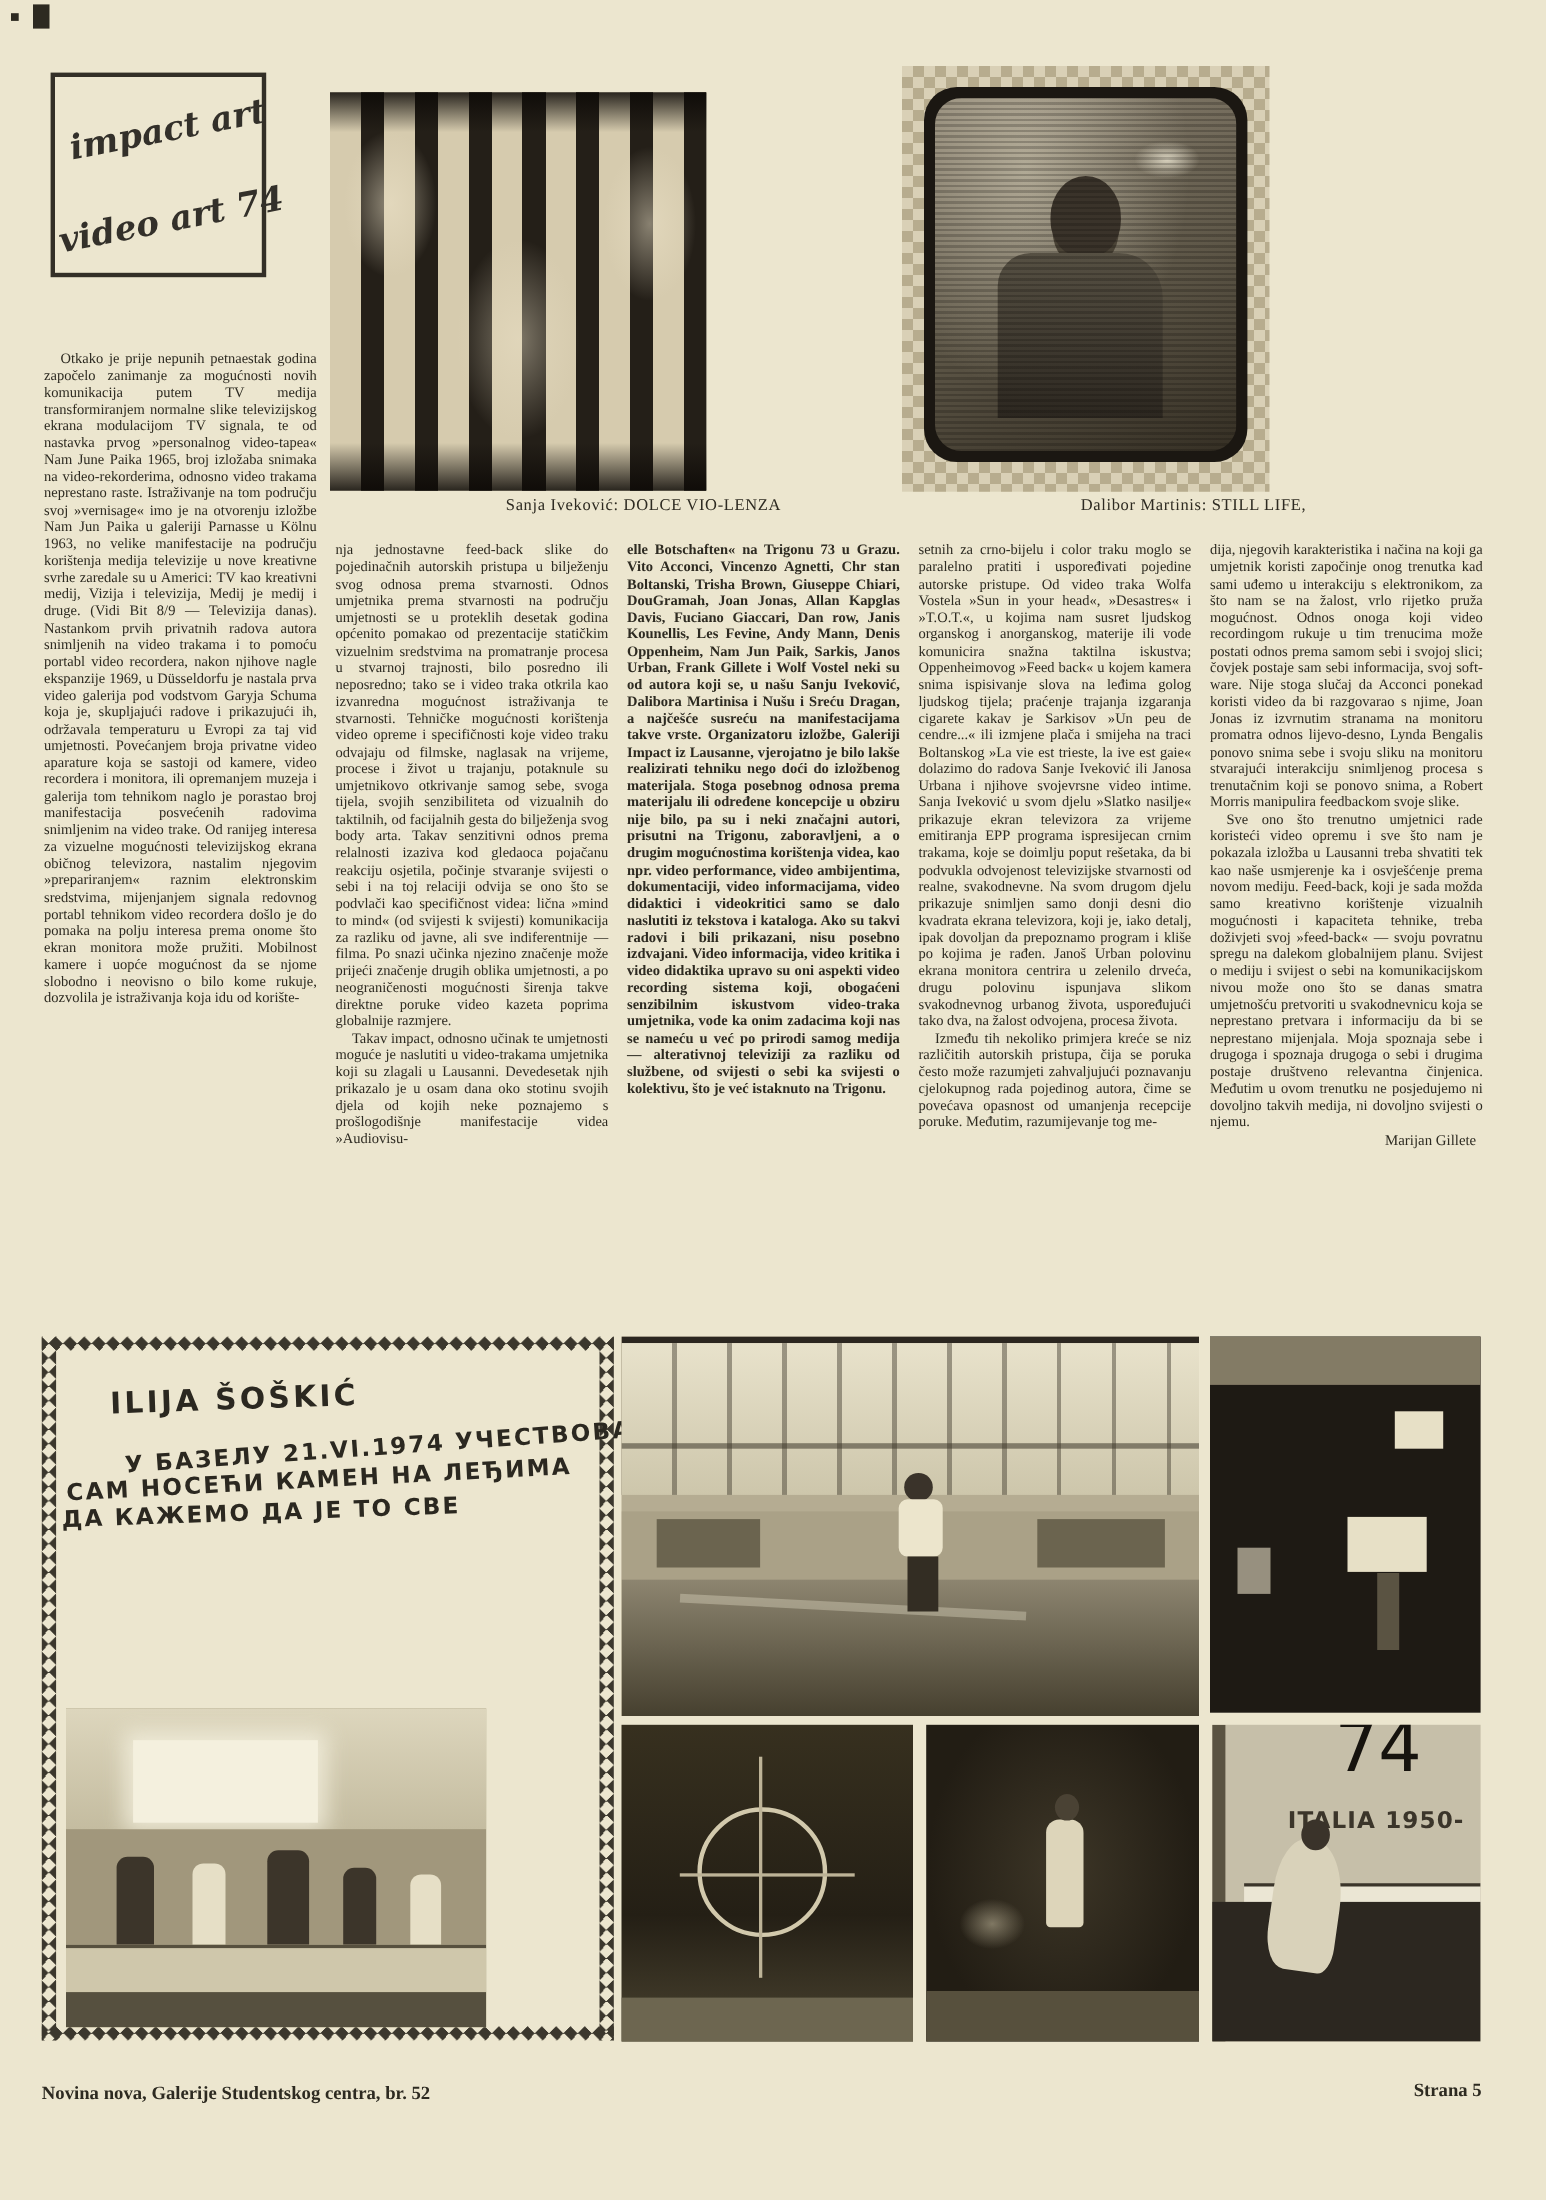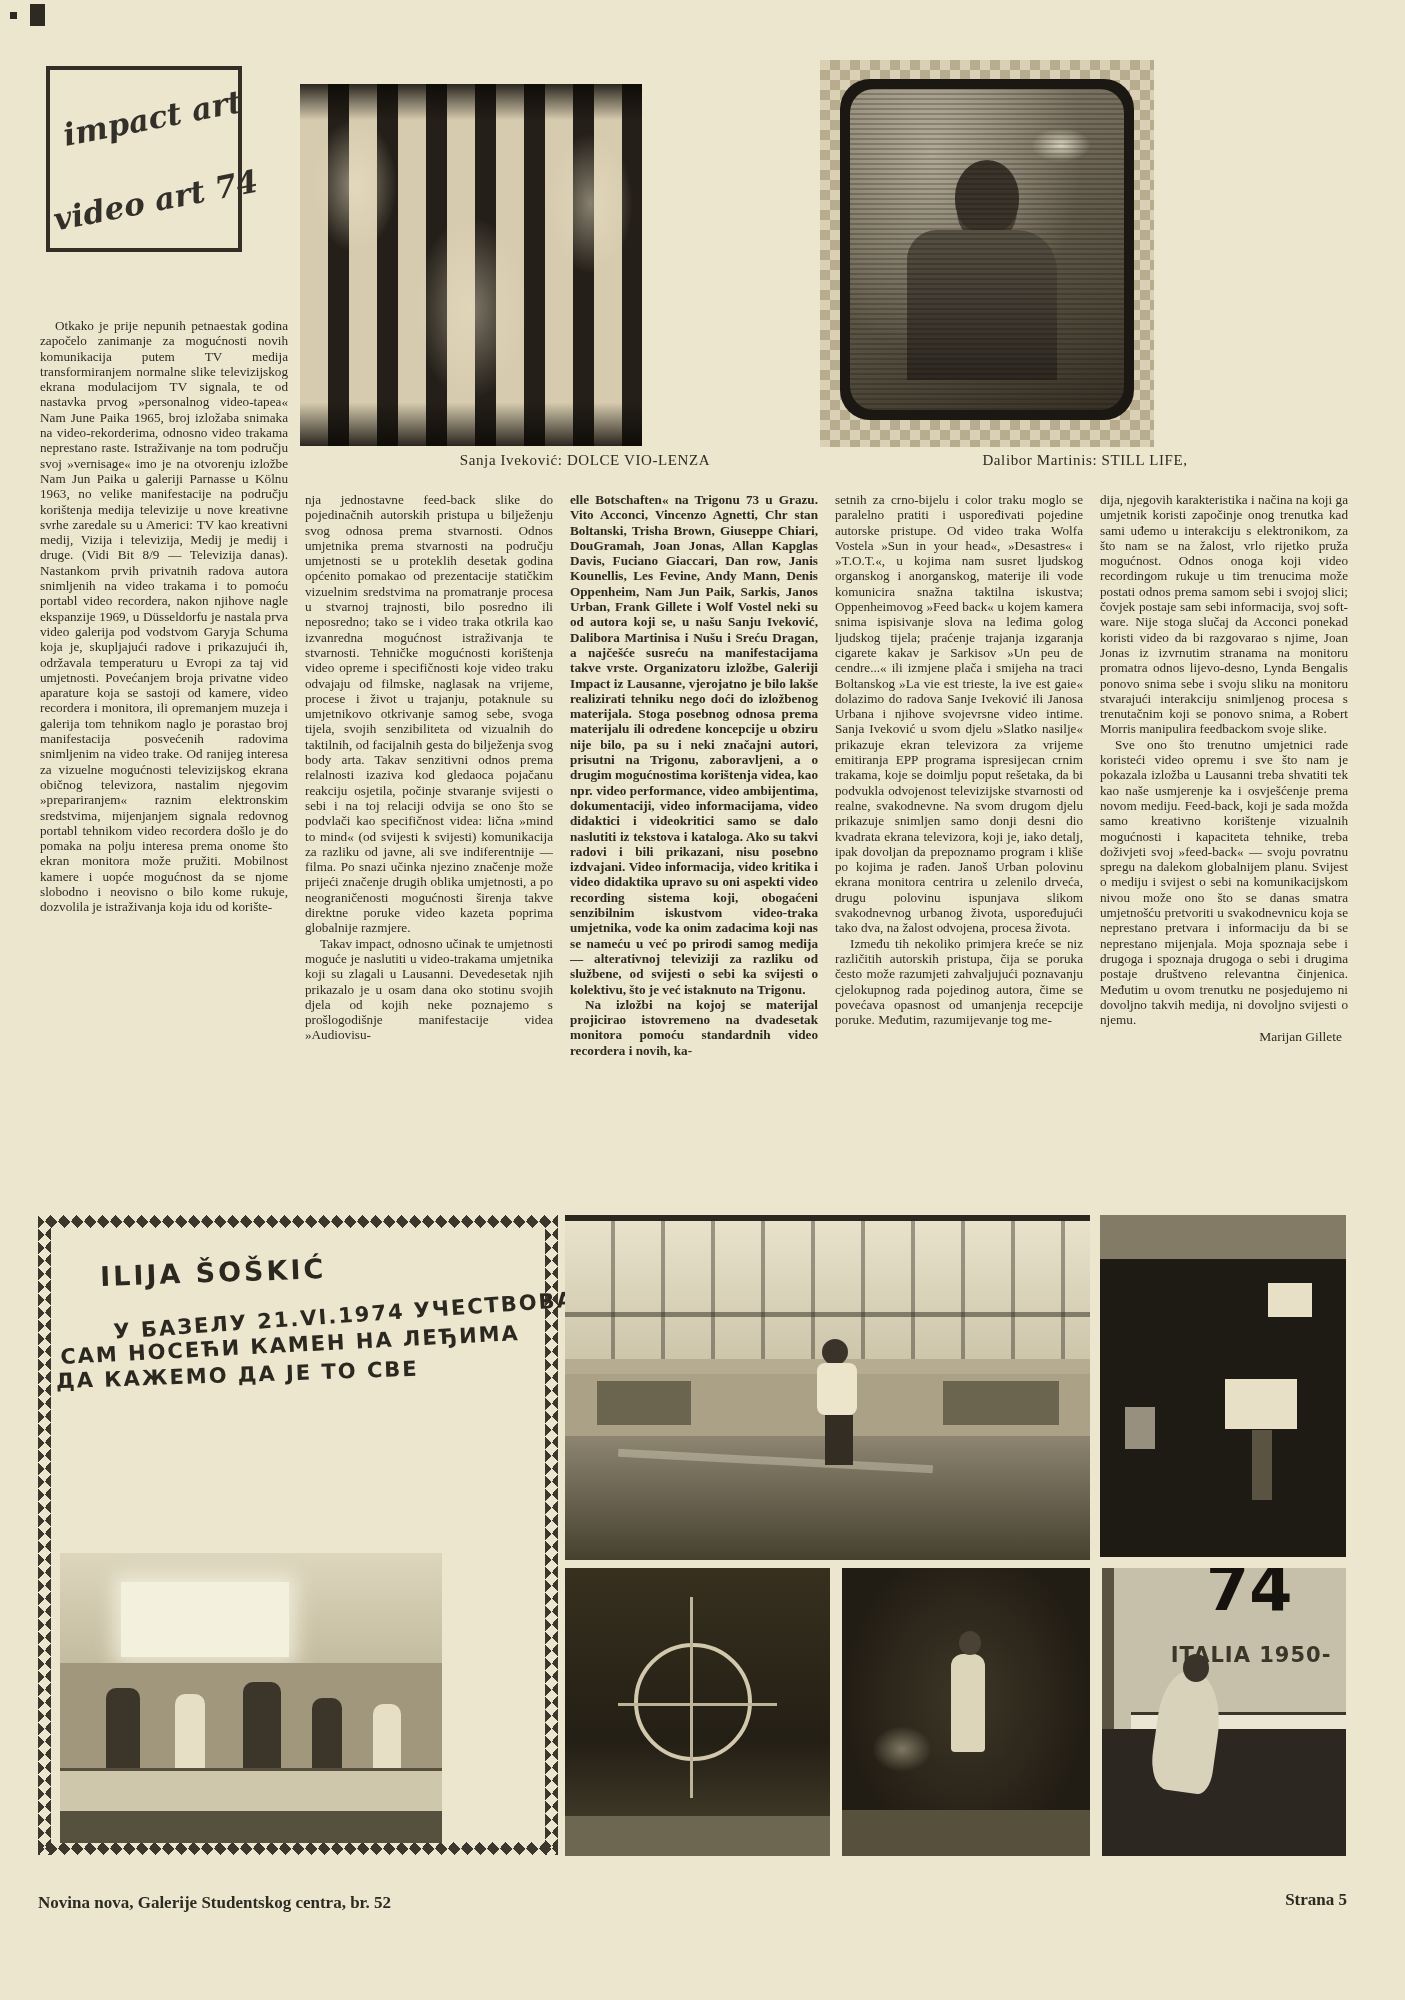--- a/index.html
+++ b/index.html
@@ -158,21 +158,21 @@
   .fg-body { left:44%; top:30%; width:34px; height:98px; background:#ddd5ba;
     border-radius:12px 12px 4px 4px; }
   .fg-head { left:47%; top:22%; width:22px; height:24px; border-radius:50%; background:#4a4234; }
   .fg-patch { left:12%; top:55%; width:60px; height:46px;
     background:radial-gradient(ellipse, rgba(210,200,170,.5), transparent 70%); }
   .fg-floor { left:0; bottom:0; width:100%; height:16%; background:#57503d; }
 
   
   .photo-italia { left:1102px; top:1568px; width:244px; height:288px; background:#c6bfa9; }
   .it-num { position:absolute; right:22%; top:-16px; font-family:"DejaVu Sans", sans-serif;
-    font-weight:700; font-size:62px; color:#16130e; }
+    font-weight:400; font-size:62px; color:#16130e; }
   .it-sign { position:absolute; right:6%; top:26%; font-family:"DejaVu Sans", sans-serif;
     font-weight:700; font-size:21px; letter-spacing:1px; color:#3b352a; }
   .it-strip { left:12%; top:50%; width:88%; height:6%; background:#ebe6d4;
     border-top:3px solid #3b352a; }
   .it-dark { left:0; top:56%; width:100%; height:44%; background:#2c2720; }
   .it-person-body { left:22%; top:36%; width:62px; height:120px; background:#d9d2ba;
     border-radius:40% 50% 20% 30%; transform:rotate(8deg); }
   .it-person-head { left:33%; top:30%; width:26px; height:28px; border-radius:50%; background:#3a332a; }
   .it-edge { left:0; top:0; width:5%; height:100%; background:#5a5342; }
 
@@ -213,21 +213,20 @@
     <p class="ind">Otkako je prije nepunih petnaestak godina započelo zanimanje za mogućnosti novih komunikacija putem TV medija transformiranjem normalne slike televizijskog ekrana modulacijom TV signala, te od nastavka prvog »personalnog video-tapea« Nam June Paika 1965, broj izložaba snimaka na video-rekorderima, odnosno video trakama neprestano raste. Istraživanje na tom području svoj »vernisage« imo je na otvorenju izložbe Nam Jun Paika u galeriji Parnasse u Kölnu 1963, no velike manifestacije na području korištenja medija televizije u nove kreativne svrhe zaredale su u Americi: TV kao kreativni medij, Vizija i televizija, Medij je medij i druge. (Vidi Bit 8/9 — Televizija danas). Nastankom prvih privatnih radova autora snimljenih na video trakama i to pomoću portabl video recordera, nakon njihove nagle ekspanzije 1969, u Düsseldorfu je nastala prva video galerija pod vodstvom Garyja Schuma koja je, skupljajući radove i prikazujući ih, održavala temperaturu u Evropi za taj vid umjetnosti. Povećanjem broja privatne video aparature koja se sastoji od kamere, video recordera i monitora, ili opremanjem muzeja i galerija tom tehnikom naglo je porastao broj manifestacija posvećenih radovima snimljenim na video trake. Od ranijeg interesa za vizuelne mogućnosti televizijskog ekrana običnog televizora, nastalim njegovim »prepariranjem« raznim elektronskim sredstvima, mijenjanjem signala redovnog portabl tehnikom video recordera došlo je do pomaka na polju interesa prema onome što ekran monitora može pružiti. Mobilnost kamere i uopće mogućnost da se njome slobodno i neovisno o bilo kome rukuje, dozvolila je istraživanja koja idu od korište-</p>
   </div>
 
   <div class="col col2">
     <p>nja jednostavne feed-back slike do pojedinačnih autorskih pristupa u bilježenju svog odnosa prema stvarnosti. Odnos umjetnika prema stvarnosti na području umjetnosti se u proteklih desetak godina općenito pomakao od prezentacije statičkim vizuelnim sredstvima na promatranje procesa u stvarnoj trajnosti, bilo posredno ili neposredno; tako se i video traka otkrila kao izvanredna mogućnost istraživanja te stvarnosti. Tehničke mogućnosti korištenja video opreme i specifičnosti koje video traku odvajaju od filmske, naglasak na vrijeme, procese i život u trajanju, potaknule su umjetnikovo otkrivanje samog sebe, svoga tijela, svojih senzibiliteta od vizualnih do taktilnih, od facijalnih gesta do bilježenja svog body arta. Takav senzitivni odnos prema relalnosti izaziva kod gledaoca pojačanu reakciju osjetila, počinje stvaranje svijesti o sebi i na toj relaciji odvija se ono što se podvlači kao specifičnost videa: lična »mind to mind« (od svijesti k svijesti) komunikacija za razliku od javne, ali sve indiferentnije —filma. Po snazi učinka njezino značenje može prijeći značenje drugih oblika umjetnosti, a po neograničenosti mogućnosti širenja takve direktne poruke video kazeta poprima globalnije razmjere.</p>
     <p class="ind">Takav impact, odnosno učinak te umjetnosti moguće je naslutiti u video-trakama umjetnika koji su zlagali u Lausanni. Devedesetak njih prikazalo je u osam dana oko stotinu svojih djela od kojih neke poznajemo s prošlogodišnje manifestacije videa »Audiovisu-</p>
   </div>
 
   <div class="col col3">
     <p>elle Botschaften« na Trigonu 73 u Grazu. Vito Acconci, Vincenzo Agnetti, Chr stan Boltanski, Trisha Brown, Giuseppe Chiari, DouGramah, Joan Jonas, Allan Kapglas Davis, Fuciano Giaccari, Dan row, Janis Kounellis, Les Fevine, Andy Mann, Denis Oppenheim, Nam Jun Paik, Sarkis, Janos Urban, Frank Gillete i Wolf Vostel neki su od autora koji se, u našu Sanju Iveković, Dalibora Martinisa i Nušu i Sreću Dragan, a najčešće susreću na manifestacijama takve vrste. Organizatoru izložbe, Galeriji Impact iz Lausanne, vjerojatno je bilo lakše realizirati tehniku nego doći do izložbenog materijala. Stoga posebnog odnosa prema materijalu ili određene koncepcije u obziru nije bilo, pa su i neki značajni autori, prisutni na Trigonu, zaboravljeni, a o drugim mogućnostima korištenja videa, kao npr. video performance, video ambijentima, dokumentaciji, video informacijama, video didaktici i videokritici samo se dalo naslutiti iz tekstova i kataloga. Ako su takvi radovi i bili prikazani, nisu posebno izdvajani. Video informacija, video kritika i video didaktika upravo su oni aspekti video recording sistema koji, obogaćeni senzibilnim iskustvom video-traka umjetnika, vode ka onim zadacima koji nas se nameću u već po prirodi samog medija — alterativnoj televiziji za razliku od službene, od svijesti o sebi ka svijesti o kolektivu, što je već istaknuto na Trigonu.</p>
-    <p class="ind">Na izložbi na kojoj se materijal projicirao istovremeno na dvadesetak monitora pomoću standardnih video recordera i novih, ka-</p>
   </div>
 
   <div class="col col4">
     <p>setnih za crno-bijelu i color traku moglo se paralelno pratiti i uspoređivati pojedine autorske pristupe. Od video traka Wolfa Vostela »Sun in your head«, »Desastres« i »T.O.T.«, u kojima nam susret ljudskog organskog i anorganskog, materije ili vode komunicira snažna taktilna iskustva; Oppenheimovog »Feed back« u kojem kamera snima ispisivanje slova na leđima golog ljudskog tijela; praćenje trajanja izgaranja cigarete kakav je Sarkisov »Un peu de cendre...« ili izmjene plača i smijeha na traci Boltanskog »La vie est trieste, la ive est gaie« dolazimo do radova Sanje Iveković ili Janosa Urbana i njihove svojevrsne video intime. Sanja Iveković u svom djelu »Slatko nasilje« prikazuje ekran televizora za vrijeme emitiranja EPP programa ispresijecan crnim trakama, koje se doimlju poput rešetaka, da bi podvukla odvojenost televizijske stvarnosti od realne, svakodnevne. Na svom drugom djelu prikazuje snimljen samo donji desni dio kvadrata ekrana televizora, koji je, iako detalj, ipak dovoljan da prepoznamo program i kliše po kojima je rađen. Janoš Urban polovinu ekrana monitora centrira u zelenilo drveća, drugu polovinu ispunjava slikom svakodnevnog urbanog života, uspoređujući tako dva, na žalost odvojena, procesa života.</p>
     <p class="ind">Između tih nekoliko primjera kreće se niz različitih autorskih pristupa, čija se poruka često može razumjeti zahvaljujući poznavanju cjelokupnog rada pojedinog autora, čime se povećava opasnost od umanjenja recepcije poruke. Međutim, razumijevanje tog me-</p>
   </div>
 
   <div class="col col5">
     <p>dija, njegovih karakteristika i načina na koji ga umjetnik koristi započinje onog trenutka kad sami uđemo u interakciju s elektronikom, za što nam se na žalost, vrlo rijetko pruža mogućnost. Odnos onoga koji video recordingom rukuje u tim trenucima može postati odnos prema samom sebi i svojoj slici; čovjek postaje sam sebi informacija, svoj soft-ware. Nije stoga slučaj da Acconci ponekad koristi video da bi razgovarao s njime, Joan Jonas iz izvrnutim stranama na monitoru promatra odnos lijevo-desno, Lynda Bengalis ponovo snima sebe i svoju sliku na monitoru stvarajući interakciju snimljenog procesa s trenutačnim koji se ponovo snima, a Robert Morris manipulira feedbackom svoje slike.</p>
     <p class="ind">Sve ono što trenutno umjetnici rade koristeći video opremu i sve što nam je pokazala izložba u Lausanni treba shvatiti tek kao naše usmjerenje ka i osvješćenje prema novom mediju. Feed-back, koji je sada možda samo kreativno korištenje vizualnih mogućnosti i kapaciteta tehnike, treba doživjeti svoj »feed-back« — svoju povratnu spregu na dalekom globalnijem planu. Svijest o mediju i svijest o sebi na komunikacijskom nivou može ono što se danas smatra umjetnošću pretvoriti u svakodnevnicu koja se neprestano pretvara i informaciju da bi se neprestano mijenjala. Moja spoznaja sebe i drugoga i spoznaja drugoga o sebi i drugima postaje društveno relevantna činjenica. Međutim u ovom trenutku ne posjedujemo ni dovoljno takvih medija, ni dovoljno svijesti o njemu.</p>

